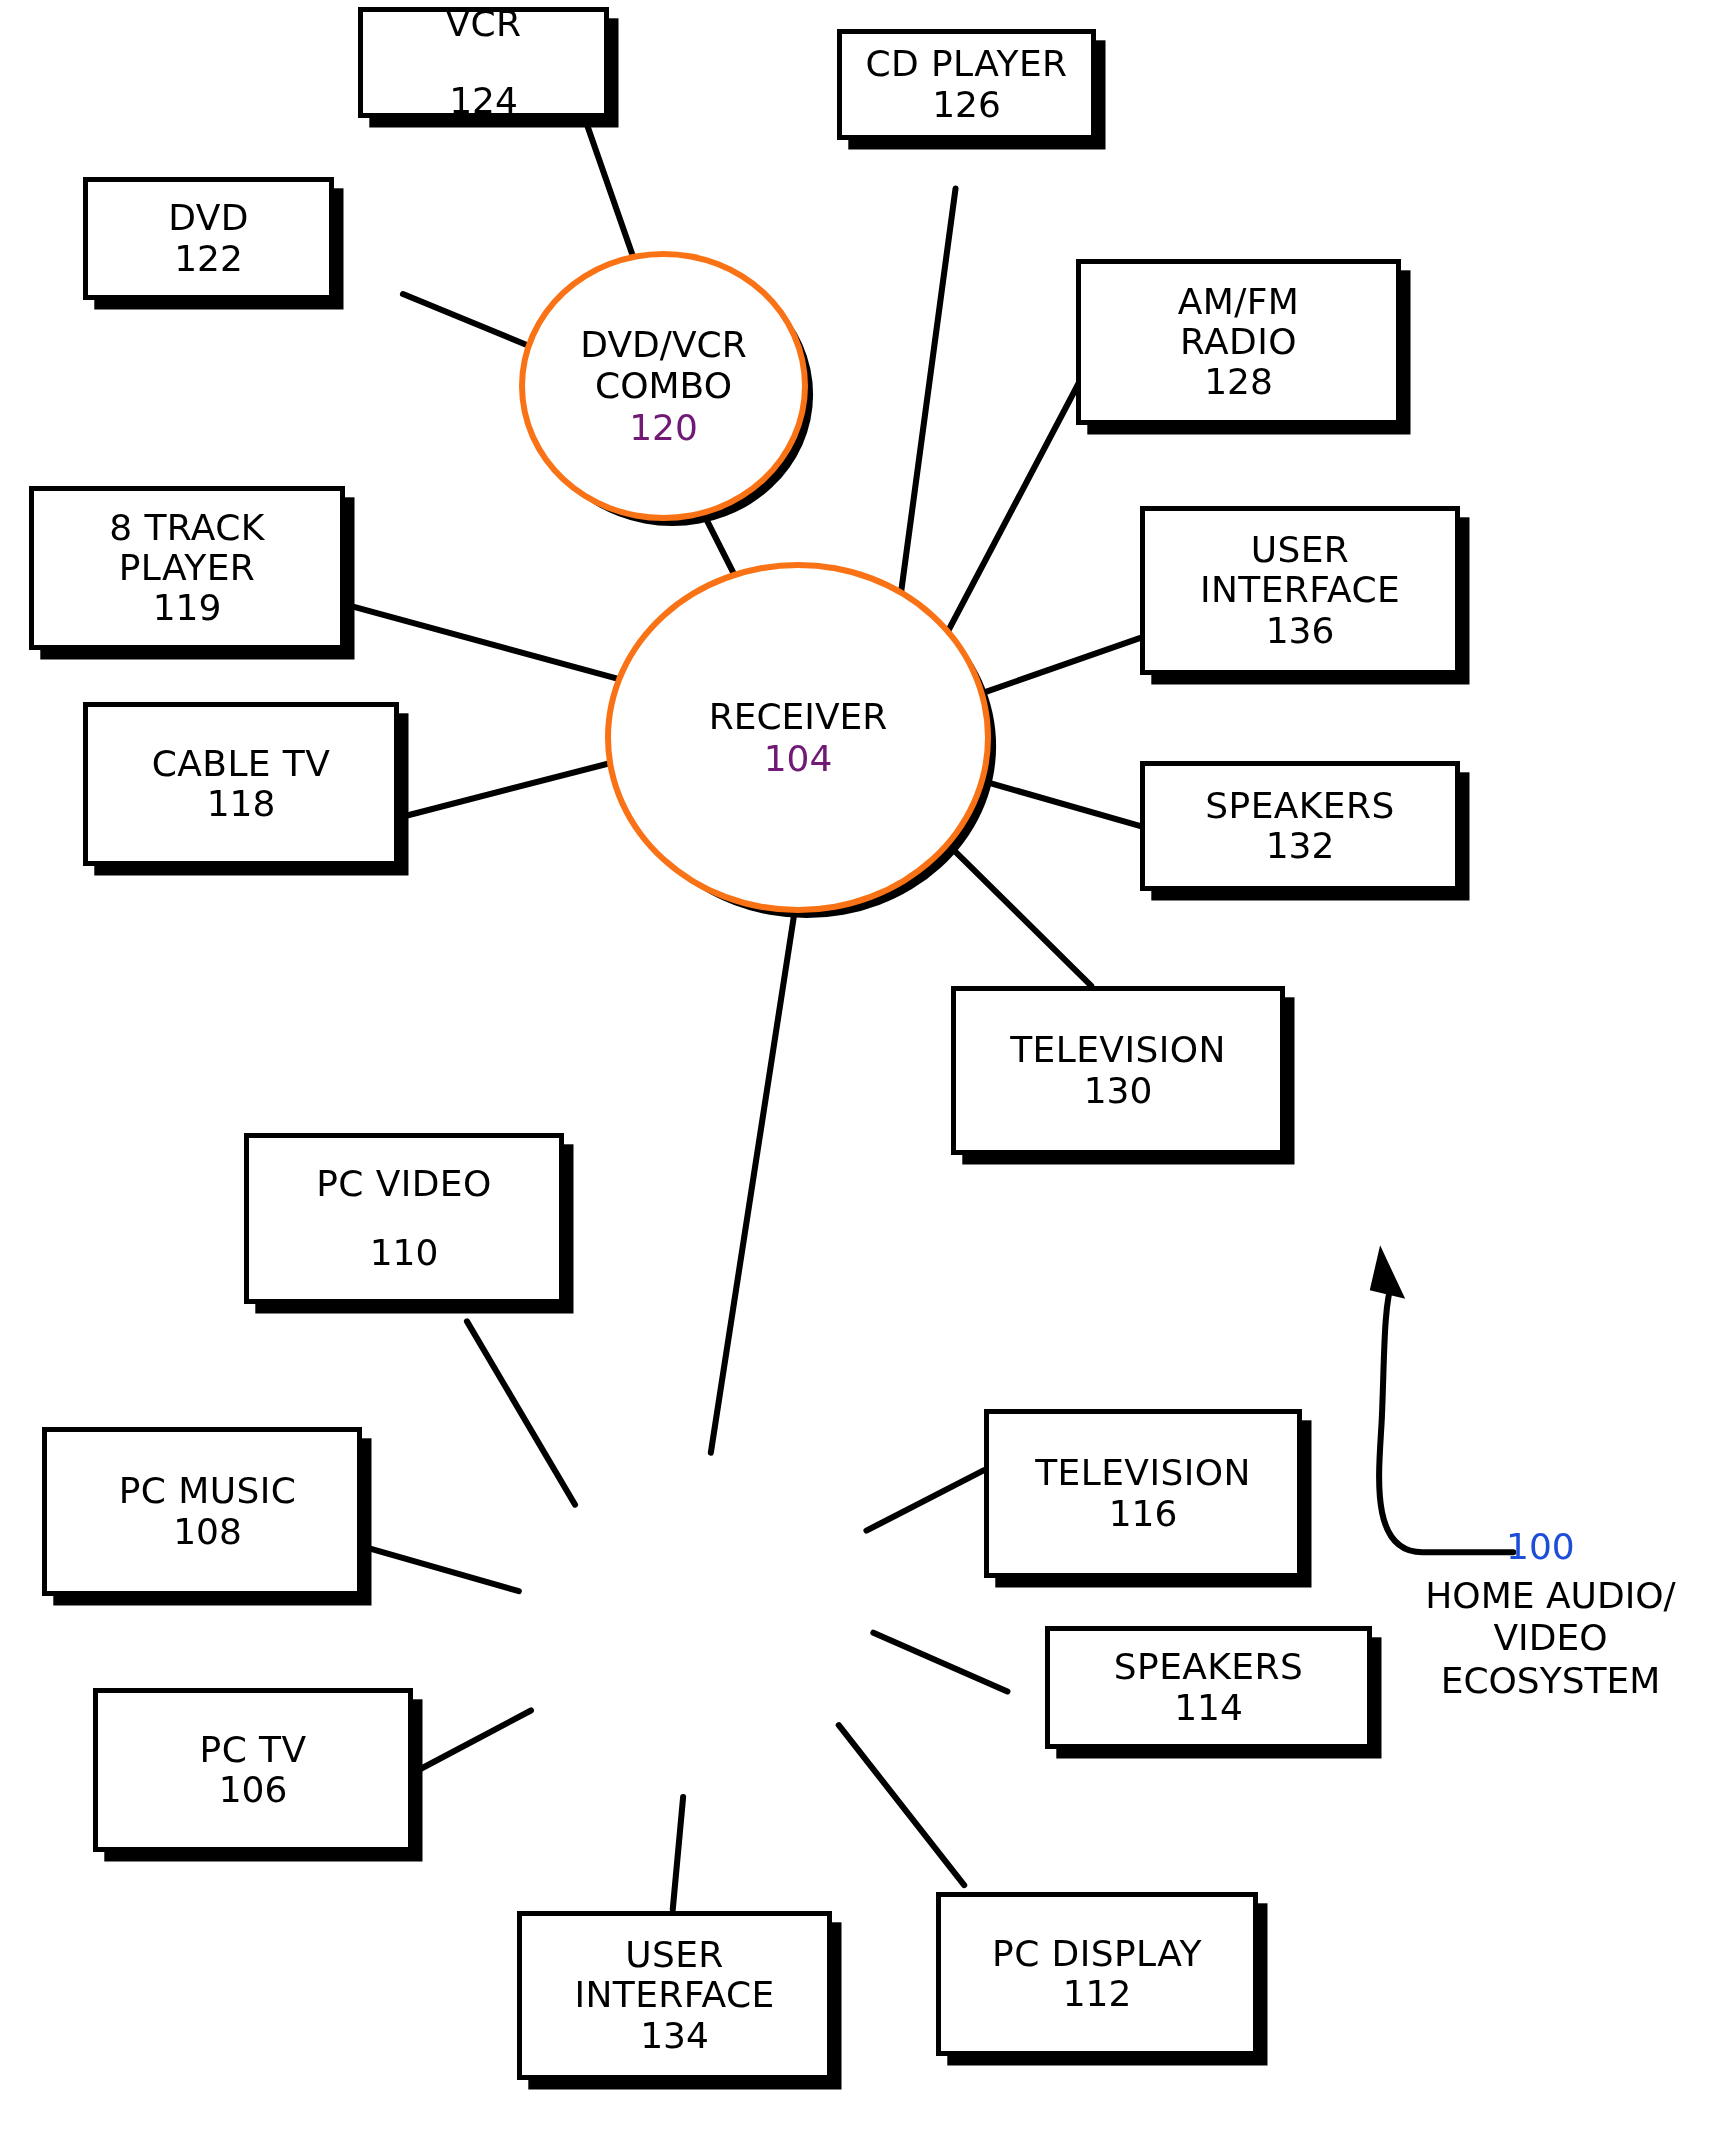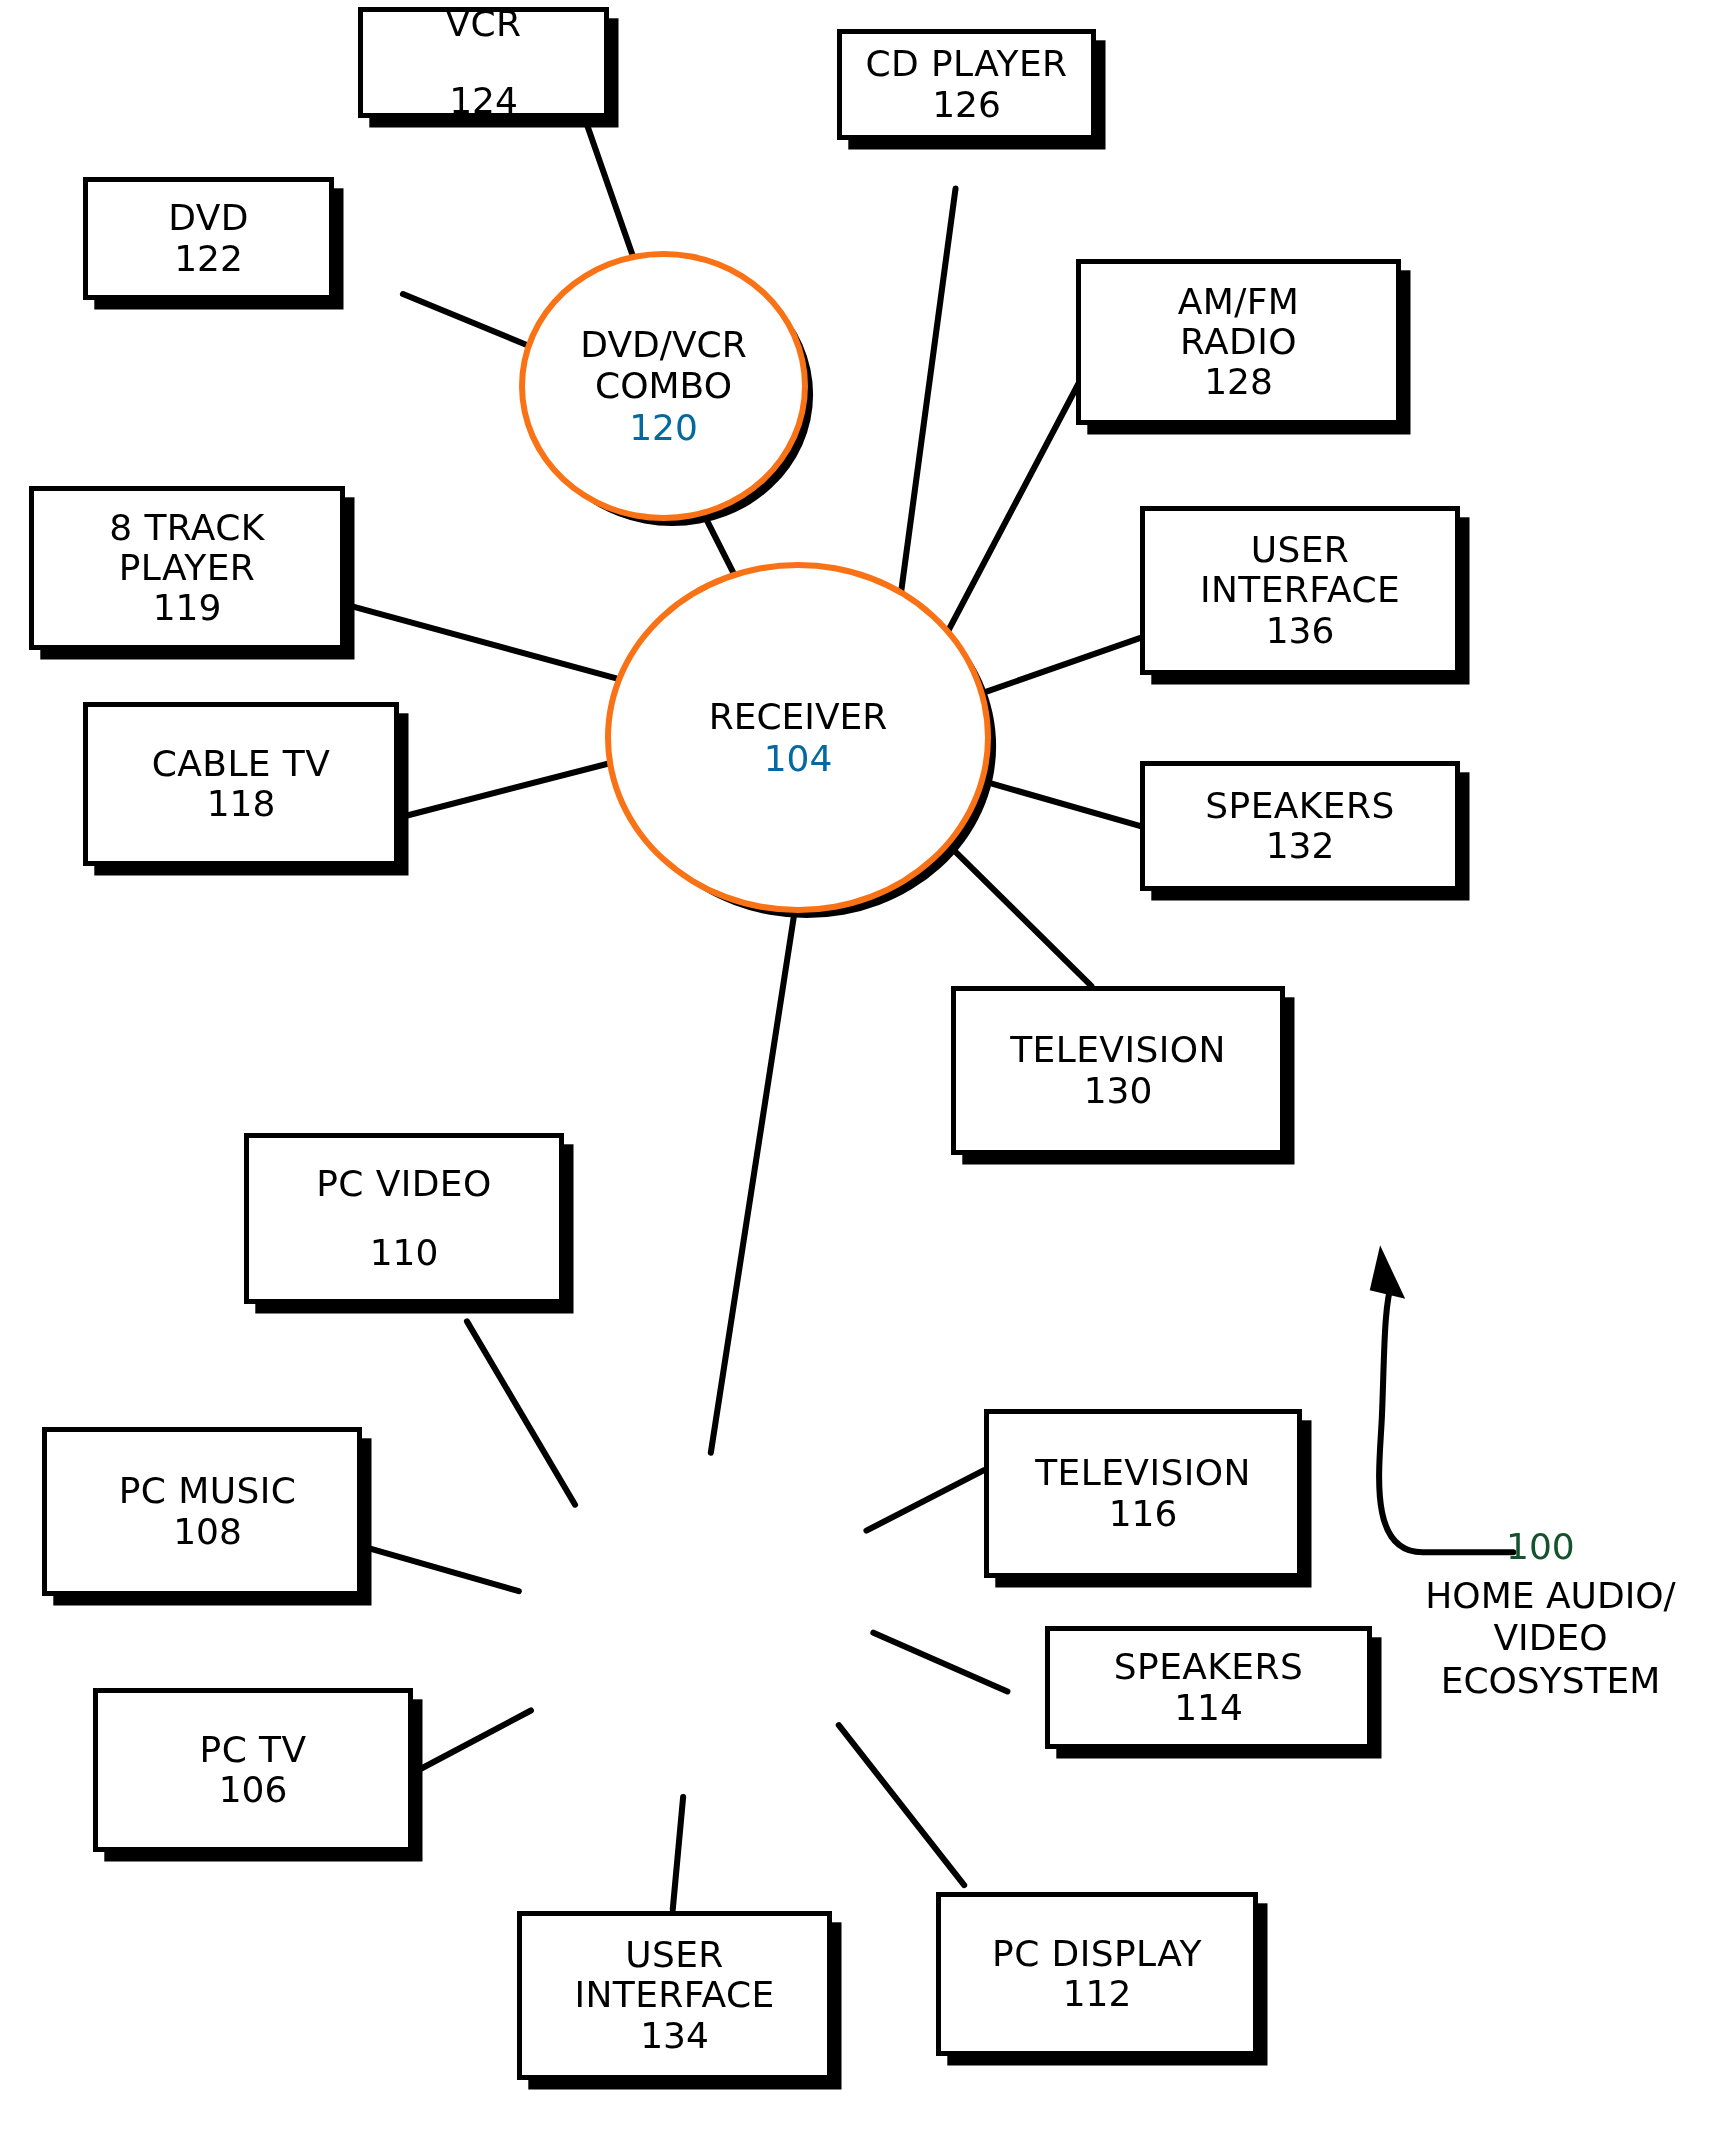--- a/index.html
+++ b/index.html
@@ -53,36 +53,36 @@
     display:block;
     text-align:center;
     font-size:36px;
     color:#000;
     white-space:nowrap;
   }
   .node-ellipse .num{
     display:block;
     text-align:center;
     font-size:36px;
-    color:#0369a1;
+    color:#701a75;
   }
 
   .anno{
     position:absolute;
     z-index:7;
     color:#000;
     font-size:36px;
     line-height:1.18;
     text-align:center;
     white-space:pre;
   }
   .anno-num{
     position:absolute;
     z-index:7;
-    color:#14532d;
+    color:#1d4ed8;
     font-size:36px;
     line-height:1;
   }
 </style>
 </head>
 <body>
 
 <div id="stage">
 
   <svg id="edges" viewBox="0 0 1996 2492">

